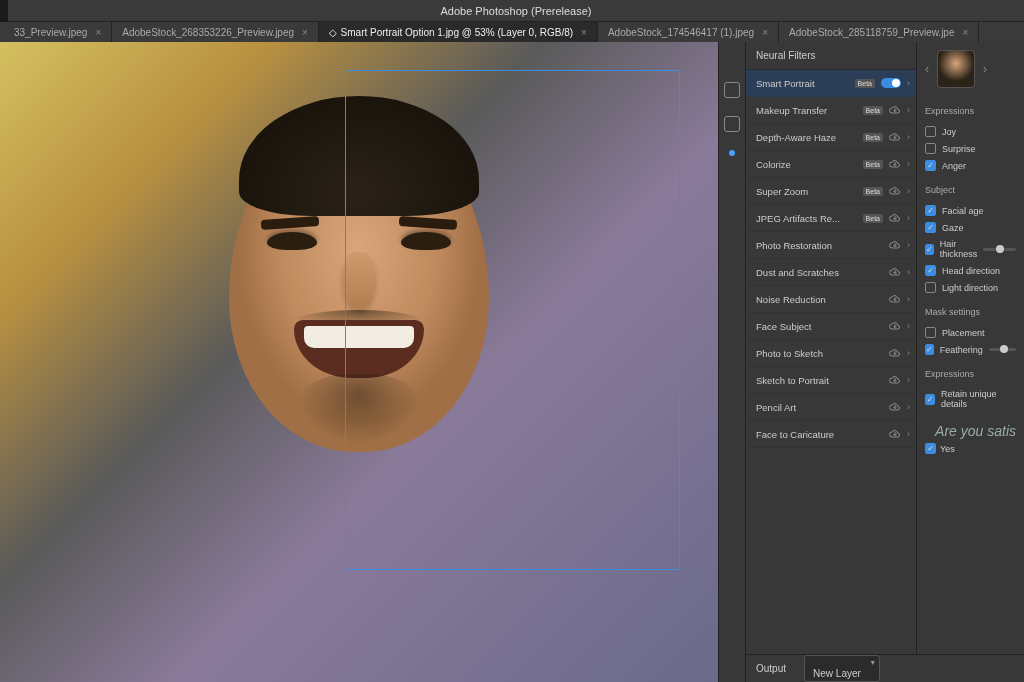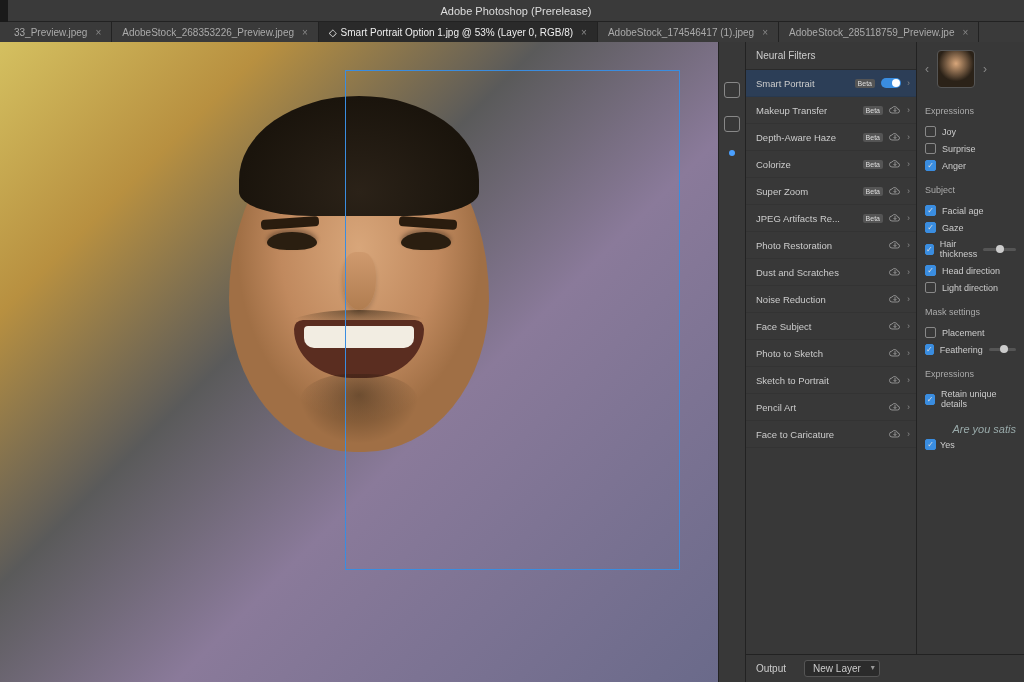--- a/index.html
+++ b/index.html
@@ -47,24 +47,24 @@
   .props { flex:1; background:#383838; border-left:1px solid #222; display:flex; flex-direction:column; padding:8px; overflow:hidden; }
   .thumb-row { display:flex; align-items:center; gap:8px; margin-bottom:10px; }
   .thumb { width:38px; height:38px; border-radius:4px; background: radial-gradient(circle at 50% 35%, #d8a67a 0%, #2b2218 60%); border:1px solid #555; }
   .thumb-nav { color:#888; font-size:12px; cursor:pointer; }
   .sect { font-size:9px; color:#aaa; margin:8px 0 4px; }
   .opt { display:flex; align-items:center; gap:6px; font-size:9px; color:#ccc; margin:6px 0; }
   .cb { width:11px; height:11px; border:1px solid #888; border-radius:2px; display:flex; align-items:center; justify-content:center; font-size:8px; color:#ddd; }
   .cb.on { background:#3a8de0; border-color:#3a8de0; }
   .slider { width: 50px; height:3px; background:#555; border-radius:2px; position:relative; margin-left:auto; }
   .slider:after { content:''; position:absolute; width:8px; height:8px; border-radius:50%; background:#ccc; top:-3px; left:40%; }
-  .feedback { font-size:11px; color:#9aa; font-style:italic; text-align:right; margin-top:8px; }
+  .feedback { font-size:14px; color:#9aa; font-style:italic; text-align:right; margin-top:8px; }
   .yes { display:inline-flex; align-items:center; gap:4px; margin-top:4px; float:right; font-size:9px; }
   .output-bar { height:28px; background:#383838; border-top:1px solid #222; display:flex; align-items:center; padding:0 10px; gap:18px; font-size:10px; color:#ccc; }
-  .dropdown { background:#2b2b2b; border:1px solid #555; padding:2px 18px 2px 8px; border-radius:3px; position:relative; }
+  .dropdown { background:#2b2b2b; border:1px solid #555; padding:12px 18px 2px 8px; border-radius:3px; position:relative; }
   .dropdown:after { content:'▾'; position:absolute; right:4px; top:2px; font-size:8px; color:#999; }
   .panel-right { width: 278px; display:flex; flex-direction:column; }
   .panel-right-body { flex:1; display:flex; overflow:hidden;}
 </style>
 </head>
 <body>
 
 <div class="titlebar">Adobe Photoshop (Prerelease)</div>
 
 <div class="tabs" id="tabs">

